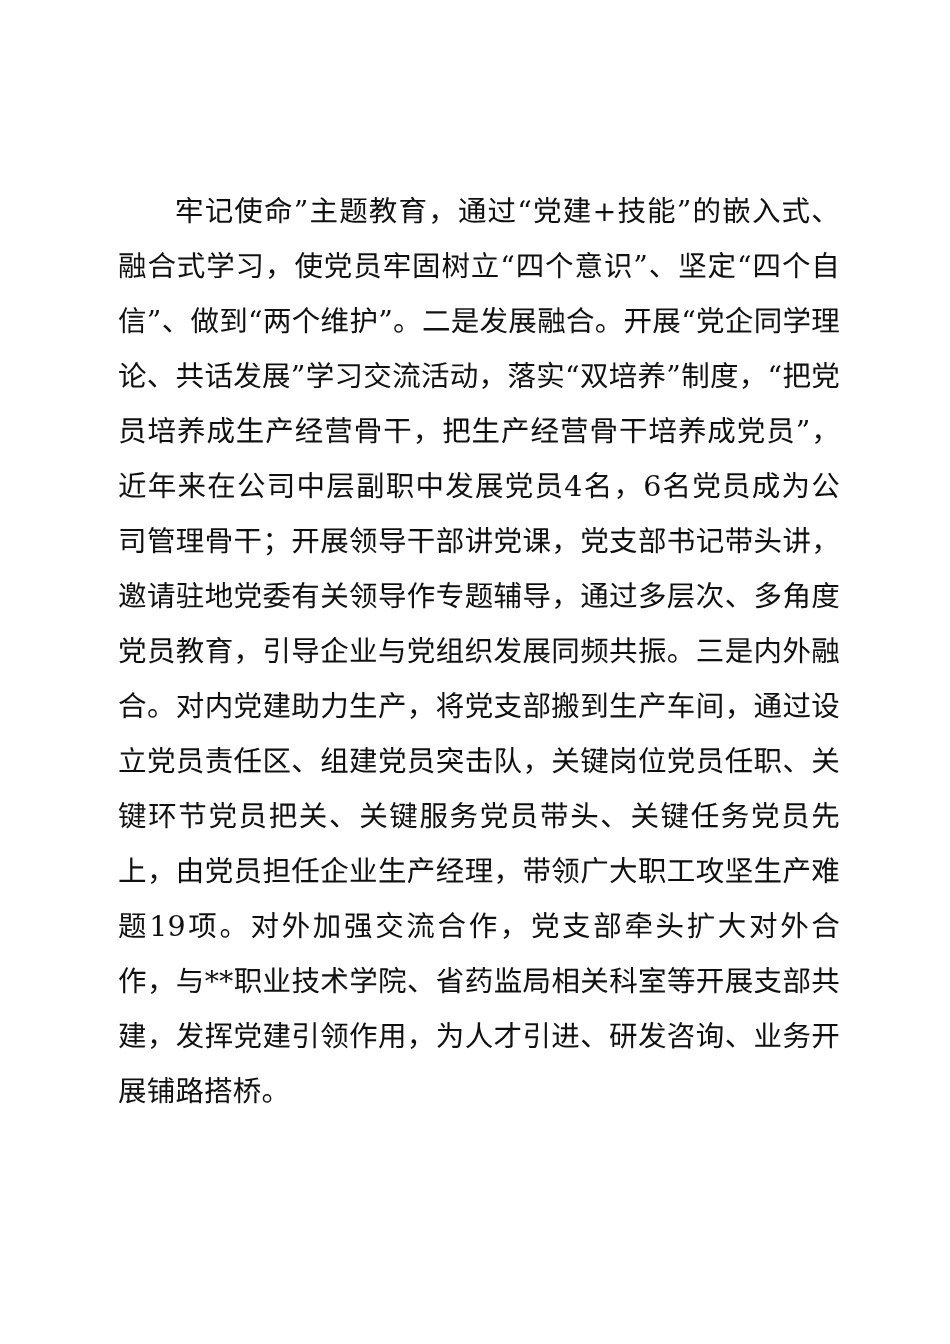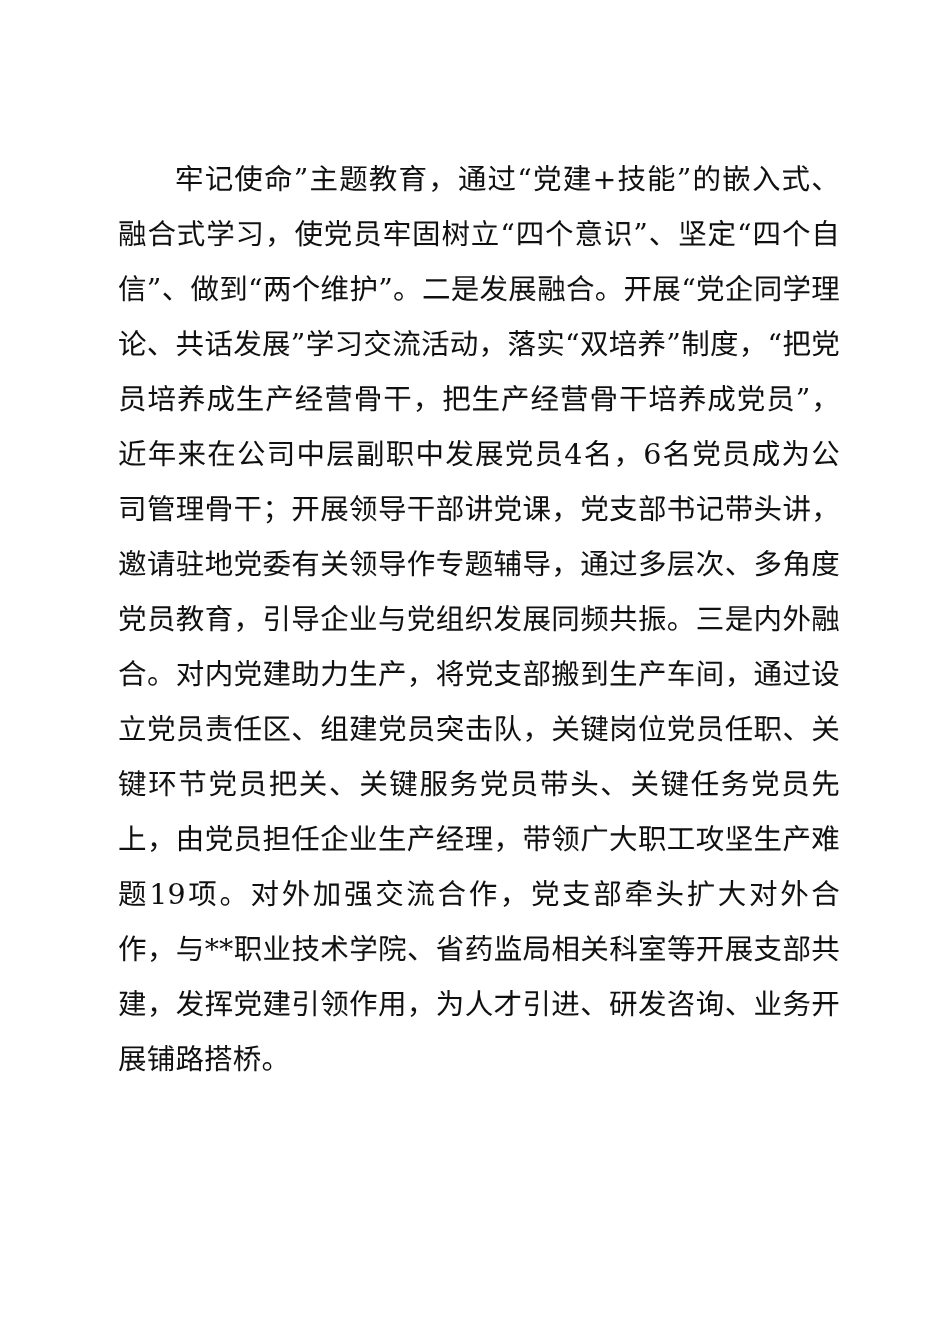--- a/index.html
+++ b/index.html
@@ -17,21 +17,21 @@
   .page {
     position: relative;
     width: 950px;
     height: 1344px;
     background: #ffffff;
     box-sizing: border-box;
   }
   .doc-body {
     position: absolute;
     left: 118px;
-    top: 152px;
+    top: 184px;
     width: 722px;
   }
   .para {
     margin: 0;
     color: #101010;
     font-size: 28.5px;
     line-height: 55px;
     text-align: justify;
     text-justify: inter-ideograph;
     text-indent: 57px;

